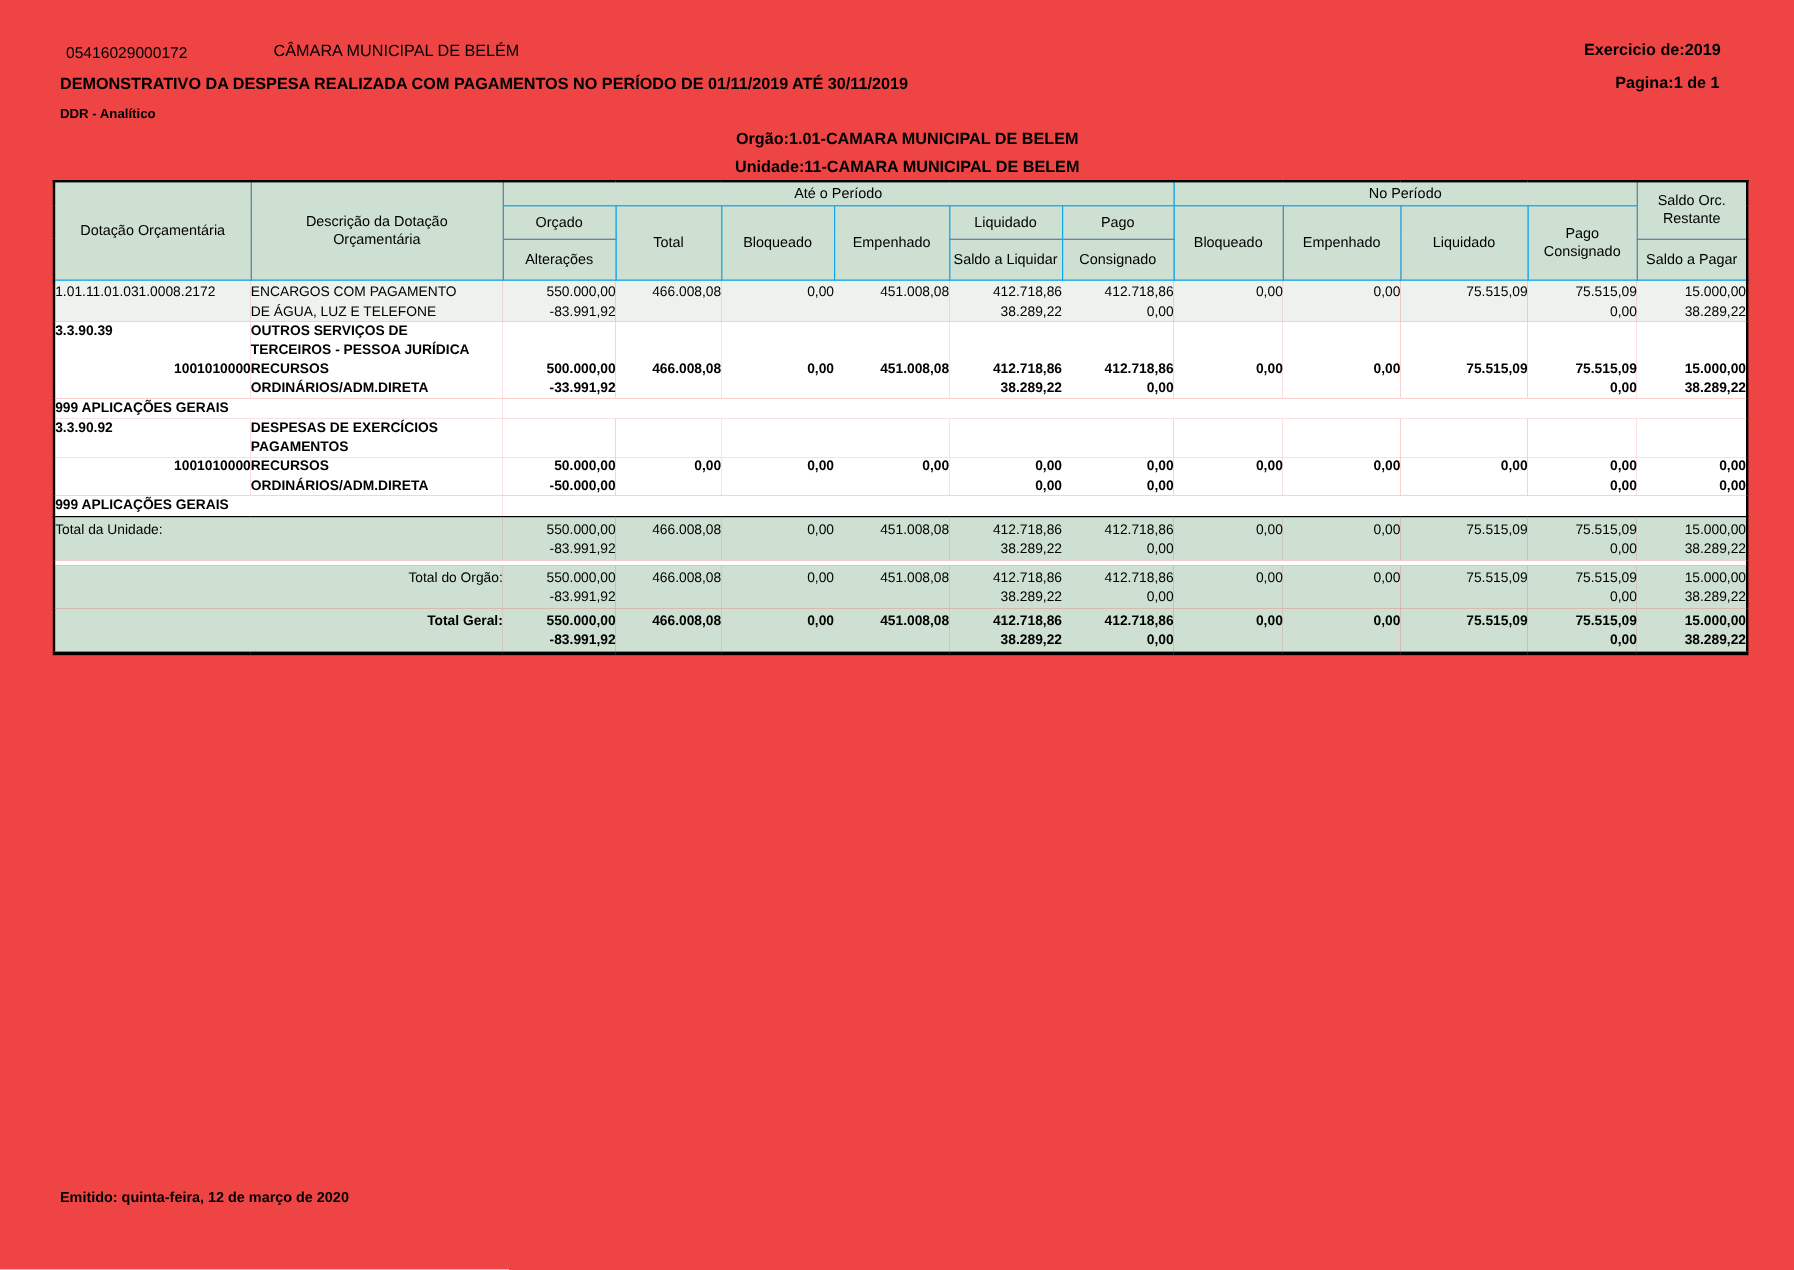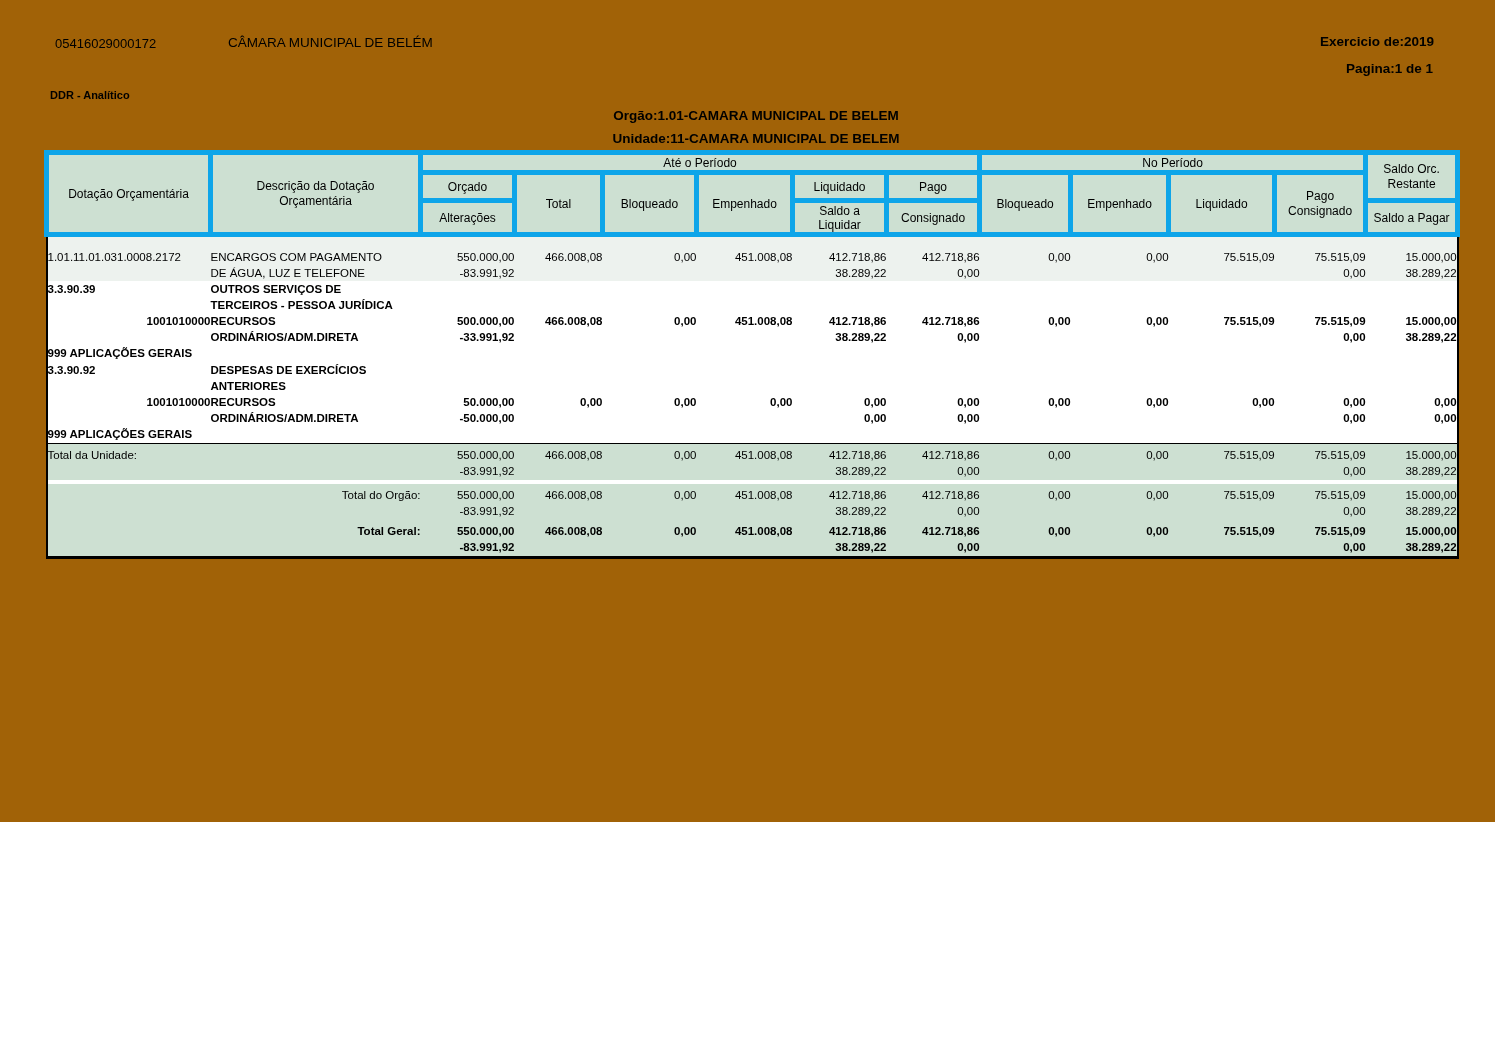--- a/index.html
+++ b/index.html
@@ -1,64 +1,65 @@
 <!DOCTYPE html>
 <html><head>
 <meta charset="utf-8">
 <style>
   html,body{margin:0;padding:0;background:#fff;}
-  .page{position:relative;width:1495px;height:822px;background:#a16207;
+  .page{position:relative;width:1495px;height:1058px;background:#ef4444;
         font-family:"Liberation Sans",sans-serif;color:#000;overflow:hidden;}
   .abs{position:absolute;white-space:nowrap;}
   .code-txt{left:55px;top:36px;font-size:13px;}
   .entity{left:228px;top:35px;font-size:13.5px;font-weight:normal;}
   .exercise{right:61px;top:34px;font-size:13.5px;font-weight:bold;padding-left:36px;}
   .title{left:50px;top:62px;font-size:13.5px;font-weight:bold;}
   .pageinfo{right:62px;top:61px;font-size:13.5px;font-weight:bold;padding-left:36px;}
   .ddr{left:50px;top:89px;font-size:11px;font-weight:bold;}
   .orgao{left:0;top:108px;width:1512px;text-align:center;font-size:13.5px;font-weight:bold;}
   .unidade{left:0;top:131px;width:1512px;text-align:center;font-size:13.5px;font-weight:bold;}
 
   table.rep{position:absolute;left:44px;top:150px;width:1411px;
         border-collapse:collapse;table-layout:fixed;
         border:2px solid #000;border-bottom:3px solid #000;}
-  table.rep th{background:#cde0d2;border:5px solid #0ea5e9;font-weight:normal;
+  table.rep th{background:#cde0d2;border:1px solid #0ea5e9;font-weight:normal;
         font-size:12px;text-align:center;vertical-align:middle;padding:0 2px;}
   th.hl{text-align:left;padding-left:8px;}
   tr.h1{height:20px;} tr.h2{height:28px;} tr.h3{height:34px;}
   th .thl{line-height:15px;}
 
   table.rep td{font-size:11.5px;padding:0;vertical-align:top;background:#fff;}
   .l{line-height:16px;height:16px;white-space:nowrap;overflow:visible;}
   .l1{line-height:17px;height:17px;white-space:nowrap;}
   td.code{padding-left:8px;text-align:left;}
   td.coder{text-align:right;padding-right:3px;}
   td.desc{padding-left:4px;text-align:left;margin-top:44px;}
   td.val{text-align:right;padding-right:6px;}
   tr.boldrow td{font-weight:bold;}
   tr.stripe td{background:#edf2ee;}
-  tr.datapad td{padding-top:12px;}
+  tr.datapad td{padding-top:2px;}
   td.spanlbl{padding-left:30px;font-weight:bold;}
   tr.total td{background:#cde0d2;padding-top:3px;padding-bottom:1px;}
   tr.tfirst td{border-top:1px solid #000;}
   tr.gap td{background:#fff;height:4px;padding:0;}
   td.lbl-left{padding-left:60px;}
   td.lbl-right{text-align:right;padding-right:6px;}
 
   .footnote{left:50px;top:946px;font-size:11px;font-style:italic;letter-spacing:-0.1px;}
   .emitted{left:50px;top:991px;font-size:12px;font-weight:bold;}
 </style>
 </head>
 <body>
 
 <div class="page">
 
   <div class="abs code-txt">05416029000172</div>
   <div class="abs entity">CÂMARA MUNICIPAL DE BELÉM</div>
   <div class="abs exercise">Exercicio de:2019</div>
+  <div class="abs title">DEMONSTRATIVO DA DESPESA REALIZADA COM PAGAMENTOS NO PERÍODO DE 01/11/2019 ATÉ 30/11/2019</div>
   <div class="abs pageinfo">Pagina:1 de 1</div>
   <div class="abs ddr">DDR - Analítico</div>
   <div class="abs orgao">Orgão:1.01-CAMARA MUNICIPAL DE BELEM</div>
   <div class="abs unidade">Unidade:11-CAMARA MUNICIPAL DE BELEM</div>
 
   <table class="rep">
     <colgroup>
       <col style="width:164px">
         <col style="width:210px">
         <col style="width:94px">
@@ -278,21 +279,21 @@
           </td>
           <td colspan="11"></td>
         </tr>
         <tr class="boldrow">
           <td class="code">
             <div class="l">3.3.90.92</div>
             <div class="l">&nbsp;</div>
           </td>
           <td class="desc">
             <div class="l">DESPESAS DE EXERCÍCIOS</div>
-            <div class="l">ANTERIORES</div>
+            <div class="l">PAGAMENTOS</div>
           </td>
           <td class="val">
             <div class="l">&nbsp;</div>
             <div class="l">&nbsp;</div>
           </td>
           <td class="val">
             <div class="l">&nbsp;</div>
             <div class="l">&nbsp;</div>
           </td>
           <td class="val">

